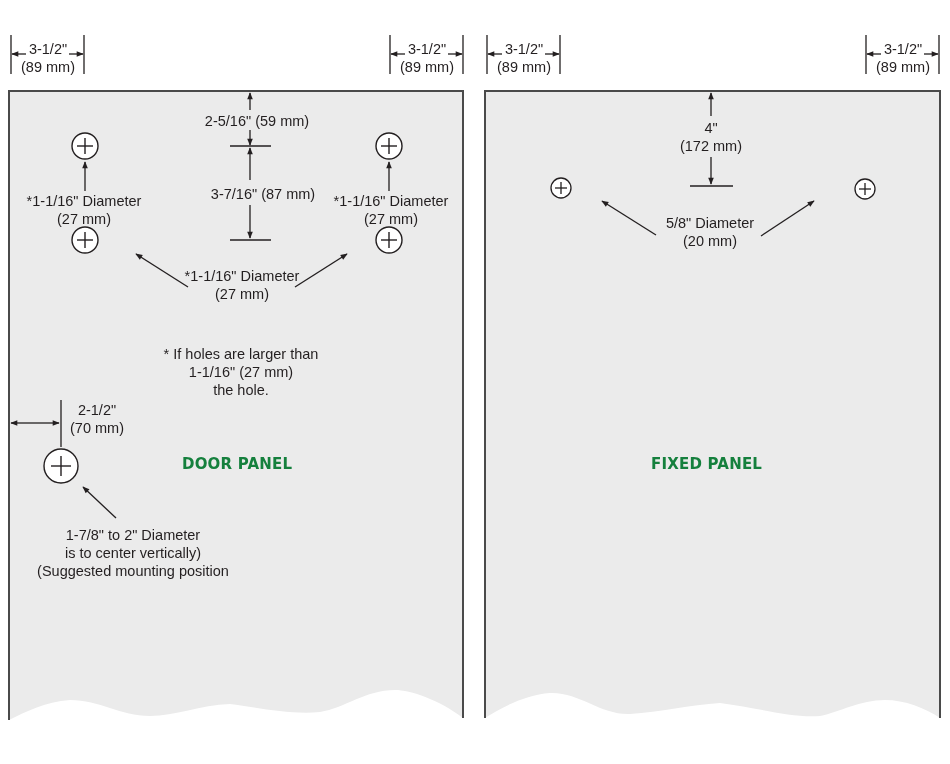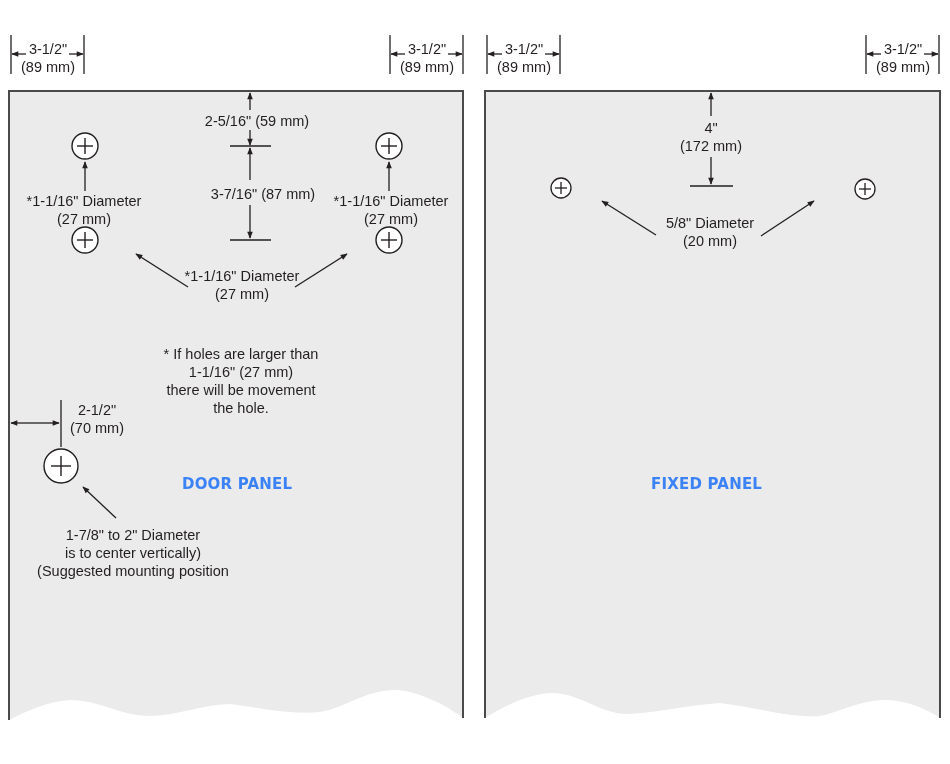--- a/index.html
+++ b/index.html
@@ -1,21 +1,21 @@
 <!DOCTYPE html>
 <html><head>
 <meta charset="utf-8">
 <style>
   html, body { margin: 0; padding: 0; background: #ffffff; }
   body { width: 950px; height: 764px; position: relative; overflow: hidden;
          font-family: "Liberation Sans", sans-serif; color: #231f20; }
   svg#diagram { position: absolute; left: 0; top: 0; }
   .lbl { position: absolute; font-size: 14.5px; line-height: 18px; text-align: center; white-space: nowrap; color: #231f20; }
   .lbl span { display: block; }
-  .title { position: absolute; font-family: "DejaVu Sans", sans-serif; font-weight: bold; font-size: 15px; letter-spacing: 0.2px; color: #3b82f6; white-space: nowrap; margin-top: 20px; }
+  .title { position: absolute; font-family: "DejaVu Sans", sans-serif; font-weight: bold; font-size: 15px; letter-spacing: 0.2px; color: #15803d; white-space: nowrap; }
   .bg-label { background: #ebebeb; }
 </style>
 </head>
 <body>
 
 <svg id="diagram" width="950" height="764" viewBox="0 0 950 764">
   <defs>
     <marker id="ah" viewBox="0 0 10 10" refX="9" refY="5" markerWidth="9" markerHeight="7" orient="auto-start-reverse" markerUnits="userSpaceOnUse">
       <path d="M0,1 L10,5 L0,9 Z" fill="#231f20"></path>
     </marker>
@@ -157,21 +157,20 @@
   <span>(27 mm)</span>
 </div>
 <div class="lbl" style="left:176px; top:267px; width:132px;">
   <span>*1-1/16" Diameter</span>
   <span>(27 mm)</span>
 </div>
 
 <div class="lbl" style="left:150px; top:325px; width:182px;margin-top:20px;">
   <span>* If holes are larger than</span>
   <span>1-1/16" (27 mm)</span>
-  <span>there will be movement</span>
   <span>the hole.</span>
 </div>
 
 <div class="lbl" style="left:64px; top:401px; width:66px;">
   <span>2-1/2"</span>
   <span>(70 mm)</span>
 </div>
 
 <div class="title" style="left:182px; top:455px;">DOOR PANEL</div>
 

